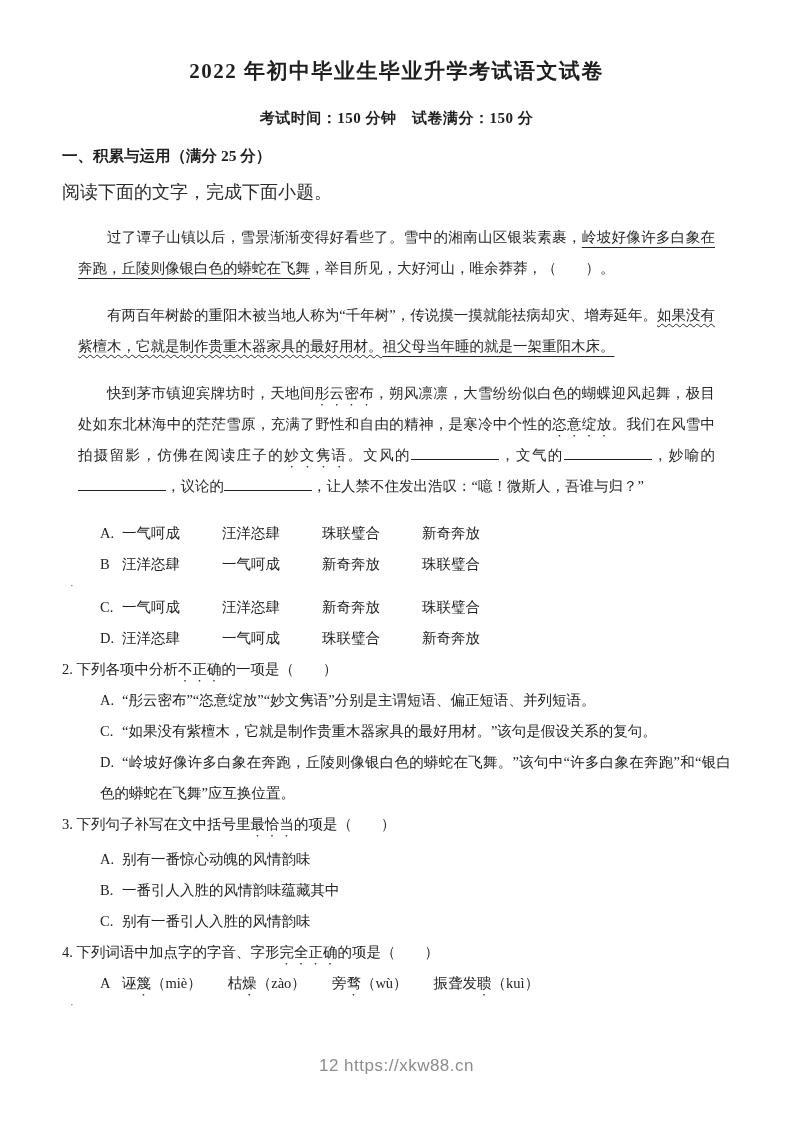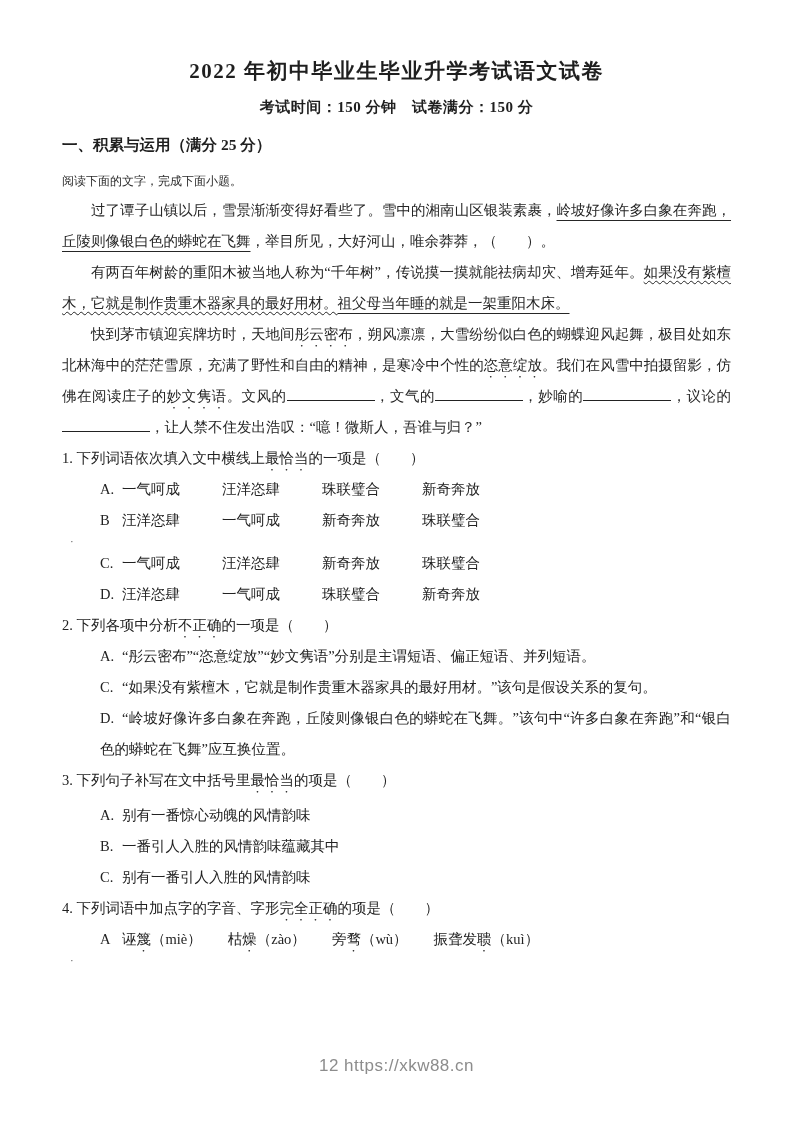--- a/index.html
+++ b/index.html
@@ -4,24 +4,24 @@
 <style>
   html,body { margin:0; padding:0; background:#ffffff; }
   .page {
     position:relative; width:793px; height:1122px; margin:0 auto;
     background:#ffffff; overflow:hidden;
     font-family:"Liberation Serif","DejaVu Serif",serif;
     color:#1f1f1f;
   }
   .content { padding:56px 62px 0 62px; }
   .title { margin:0; text-align:center; font-size:21px; font-weight:700; letter-spacing:1.5px; line-height:30px; }
-  .meta  { margin-top:9px; text-align:center; font-size:15px; font-weight:700; line-height:24px; letter-spacing:0.5px; }
+  .meta  { margin-top:20px; text-align:center; font-size:15px; font-weight:700; line-height:24px; letter-spacing:0.5px; }
   .section-heading { margin:14px 0 0 0; font-size:15.5px; font-weight:700; line-height:24px; }
-  .intro { margin:10px 0 0 0; font-size:12px; line-height:28px; color:#2a2a2a; }
-  .para { margin:0; font-size:14.5px; line-height:31px; text-align:justify; text-indent:2em; color:#262626; }
+  .intro { margin:10px 0 0 0; font-size:18px; line-height:28px; color:#2a2a2a; }
+  .para { margin:16px; font-size:14.5px; line-height:31px; text-align:justify; text-indent:2em; color:#262626; }
   .u      { text-decoration:underline; text-underline-offset:5px; text-decoration-thickness:1px; }
   .u-wavy { text-decoration:underline wavy; text-underline-offset:3px; text-decoration-thickness:1px; }
   .dot-em {
     -webkit-text-emphasis:filled dot #222; -webkit-text-emphasis-position:under left;
     text-emphasis:filled dot #222; text-emphasis-position:under left;
   }
   .blank { display:inline-block; width:88px; height:13px; border-bottom:1px solid #222; }
   .q-stem { font-size:14.5px; line-height:31px; color:#222; }
   .opt-line { font-size:14.5px; line-height:31px; color:#222; text-align:justify;margin-left:38px; }
   .opt-label { display:inline-block; min-width:22px; }
@@ -45,21 +45,20 @@
     <div class="meta">考试时间：150 分钟　试卷满分：150 分</div>
     <h2 class="section-heading">一、积累与运用（满分 25 分）</h2>
     <p class="intro">阅读下面的文字，完成下面小题。</p>
 
     <p class="para"><span>过了谭子山镇以后，雪景渐渐变得好看些了。雪中的湘南山区银装素裹，</span><span class="u">岭坡好像许多白象在奔跑，丘陵则像银白色的蟒蛇在飞舞</span><span>，举目所见，大好河山，唯余莽莽，（　　）。</span></p>
 
     <p class="para"><span>有两百年树龄的重阳木被当地人称为“千年树”，传说摸一摸就能祛病却灾、增寿延年。</span><span class="u-wavy">如果没有紫檀木，它就是制作贵重木器家具的最好用材。</span><span class="u">祖父母当年睡的就是一架重阳木床。</span></p>
 
     <p class="para"><span>快到茅市镇迎宾牌坊时，天地间</span><span class="dot-em">彤云密布</span><span>，朔风凛凛，大雪纷纷似白色的蝴蝶迎风起舞，极目处如东北林海中的茫茫雪原，充满了野性和自由的精神，是寒冷中个性的</span><span class="dot-em">恣意绽放</span><span>。我们在风雪中拍摄留影，仿佛在阅读庄子的</span><span class="dot-em">妙文隽语</span><span>。文风的</span><span class="blank"></span><span>，文气的</span><span class="blank"></span><span>，妙喻的</span><span class="blank"></span><span>，议论的</span><span class="blank"></span><span>，让人禁不住发出浩叹：“噫！微斯人，吾谁与归？”</span></p>
 
-    <div class="q-stem"><span>1. 下列词语依次填入文中横线上</span><span class="dot-em">最恰当</span><span>的一项是（　　）</span></div>
 
     <div class="opt-line"><span class="opt-label">A.</span><span class="q1-word">一气呵成</span><span class="q1-word">汪洋恣肆</span><span class="q1-word">珠联璧合</span><span class="q1-word">新奇奔放</span></div>
 
     <div class="opt-line"><span class="opt-label">B</span><span class="q1-word">汪洋恣肆</span><span class="q1-word">一气呵成</span><span class="q1-word">新奇奔放</span><span class="q1-word">珠联璧合</span></div>
 
     <div class="stray-mark">·</div>
 
     <div class="opt-line"><span class="opt-label">C.</span><span class="q1-word">一气呵成</span><span class="q1-word">汪洋恣肆</span><span class="q1-word">新奇奔放</span><span class="q1-word">珠联璧合</span></div>
 
     <div class="opt-line"><span class="opt-label">D.</span><span class="q1-word">汪洋恣肆</span><span class="q1-word">一气呵成</span><span class="q1-word">珠联璧合</span><span class="q1-word">新奇奔放</span></div>

